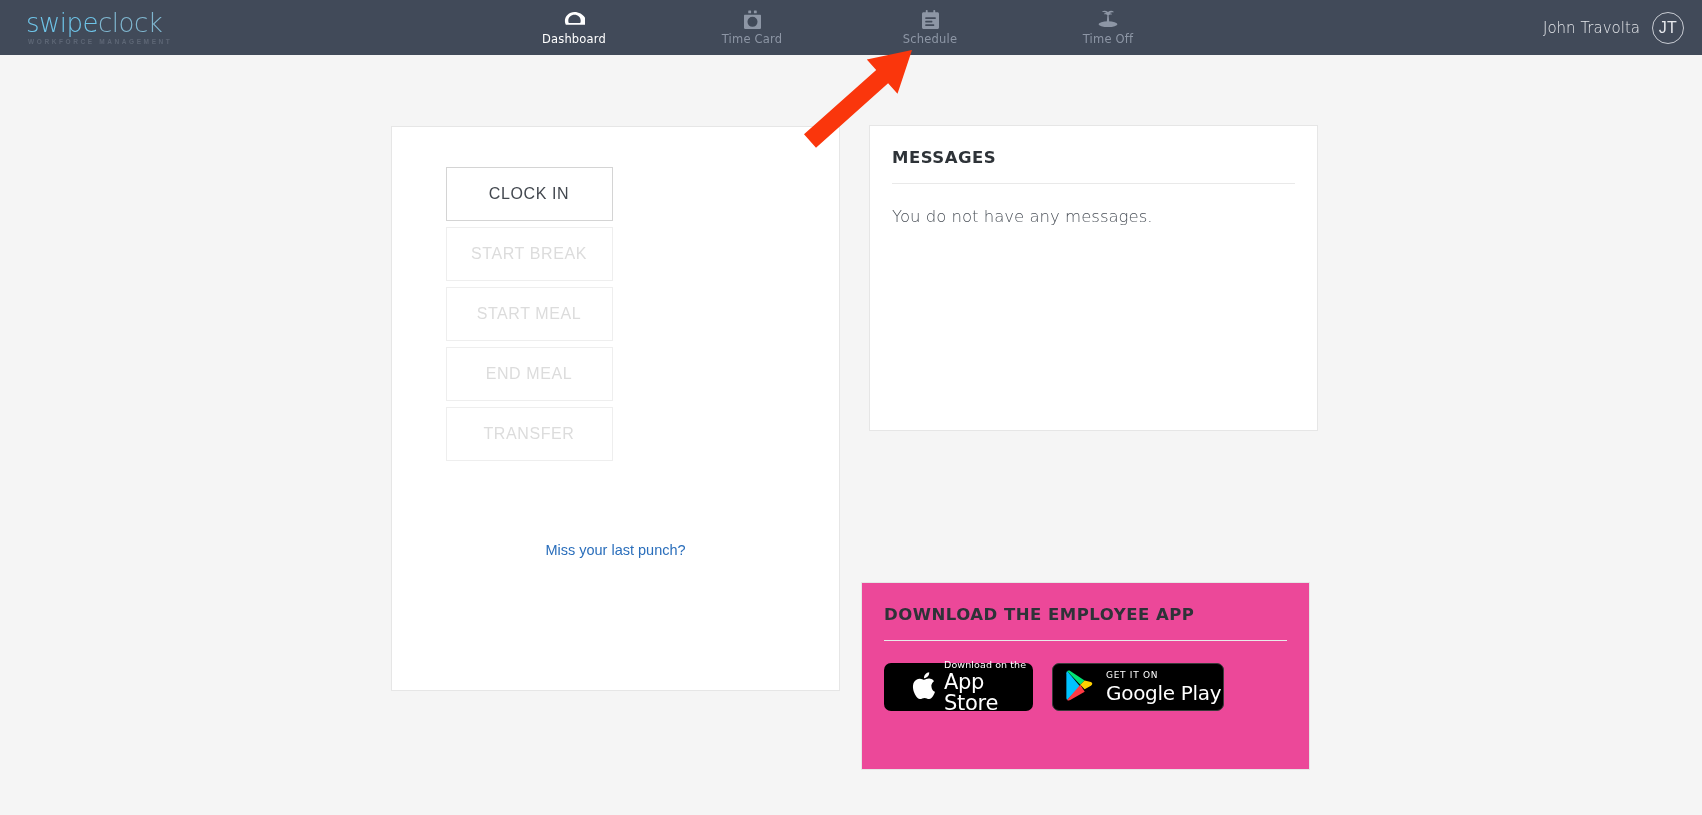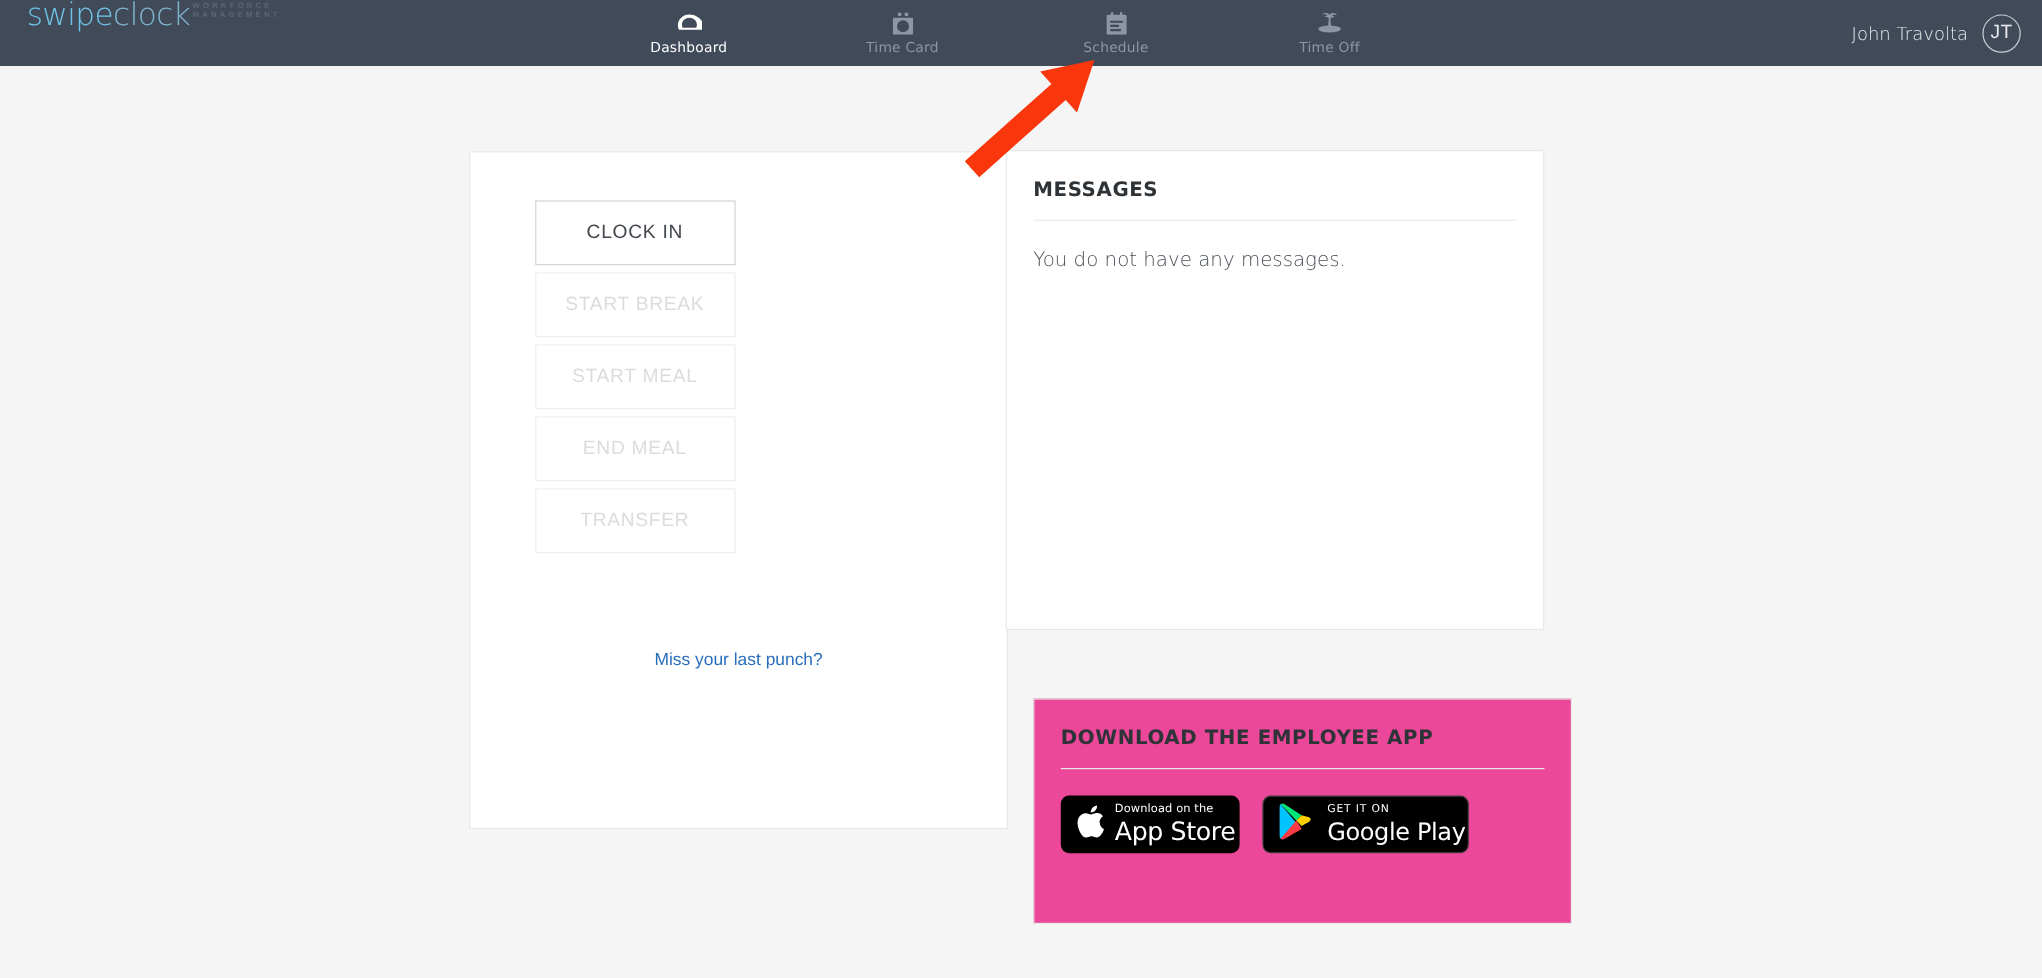--- a/index.html
+++ b/index.html
@@ -21,20 +21,21 @@
     height: 55px;
     background: #414a59;
     display: flex;
     align-items: stretch;
     z-index: 5;
   }
 
   #logo-block {
     width: 230px;
     display: flex;
+    flex-direction: column;
     justify-content: center;
     padding-left: 26px;
   }
   #logo-word {
     font-size: 26px;
     letter-spacing: -0.5px;
     line-height: 1;
     font-family: "DejaVu Sans", sans-serif;
     font-weight: 300;
   }
@@ -181,24 +182,24 @@
     font-size: 14.5px;
     color: #2a6ebb;
     text-decoration: none;
     font-family: "Liberation Sans", sans-serif;
     cursor: pointer;
   }
 
   
   #messages-card {
     position: absolute;
-    left: 838px;
+    left: 869px;
     top: 70px;
     width: 449px;
-    height: 400px;
+    height: 306px;
     background: #ffffff;
     border: 1px solid #e6e6e6;
   }
   #download-card {
     position: absolute;
     left: 861px;
     top: 527px;
     width: 449px;
     height: 188px;
     background: #ec4899;
@@ -231,21 +232,21 @@
     display: flex;
     gap: 19px;
   }
   .badge {
     background: #000000;
     border-radius: 7px;
     display: flex;
     align-items: center;
     cursor: pointer;
   }
-  #badge-apple { width: 149px; height: 48px; padding-left: 11px; gap: 8px; }
+  #badge-apple { width: 149px; height: 48px; padding-left: 26px; gap: 8px; }
   #badge-google { width: 172px; height: 48px; padding-left: 12px; gap: 12px; border: 1px solid #3a3a3a; }
   .badge-text { display: flex; flex-direction: column; line-height: 1; }
   .badge-sub {
     color: #ffffff;
     font-size: 9.5px;
     font-family: "DejaVu Sans", sans-serif;
     letter-spacing: 0.1px;
   }
   .badge-sub.caps { font-size: 9px; letter-spacing: 0.7px; }
   .badge-main {

